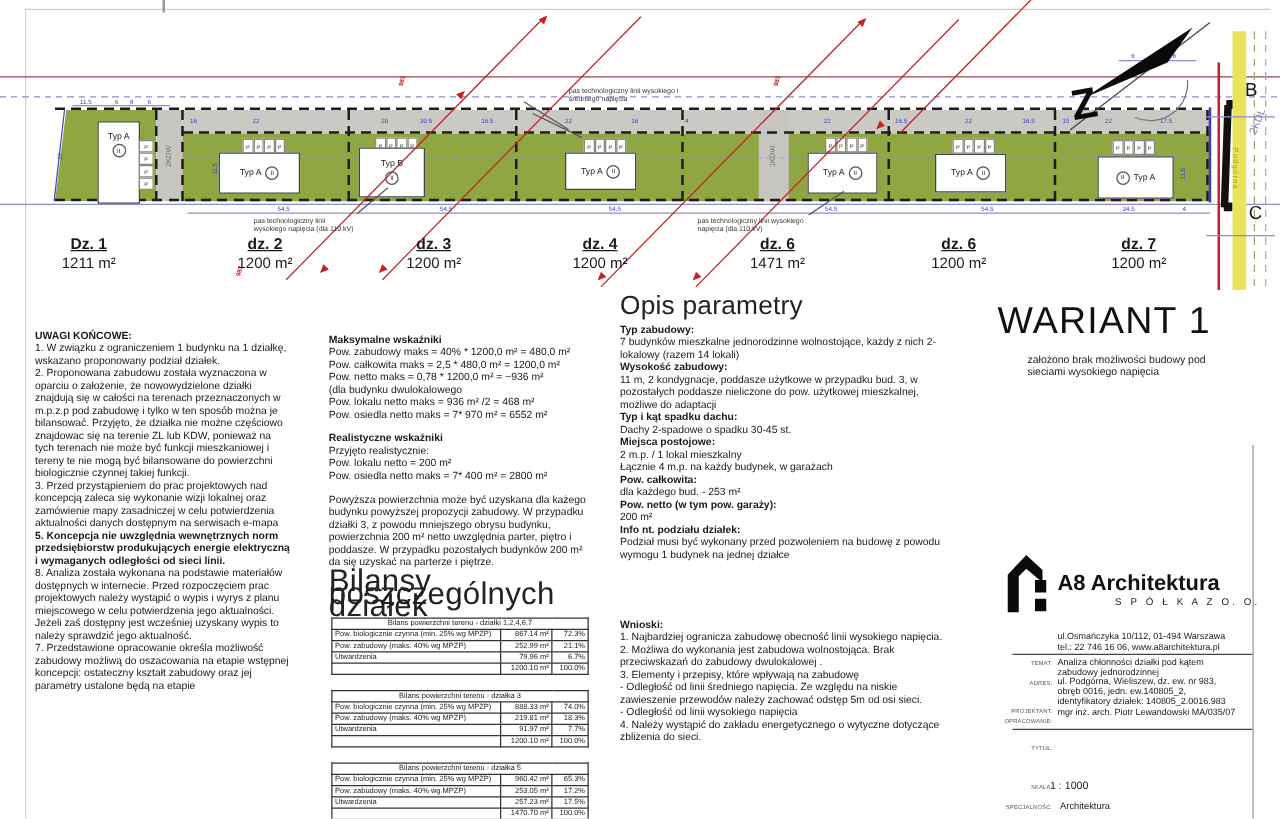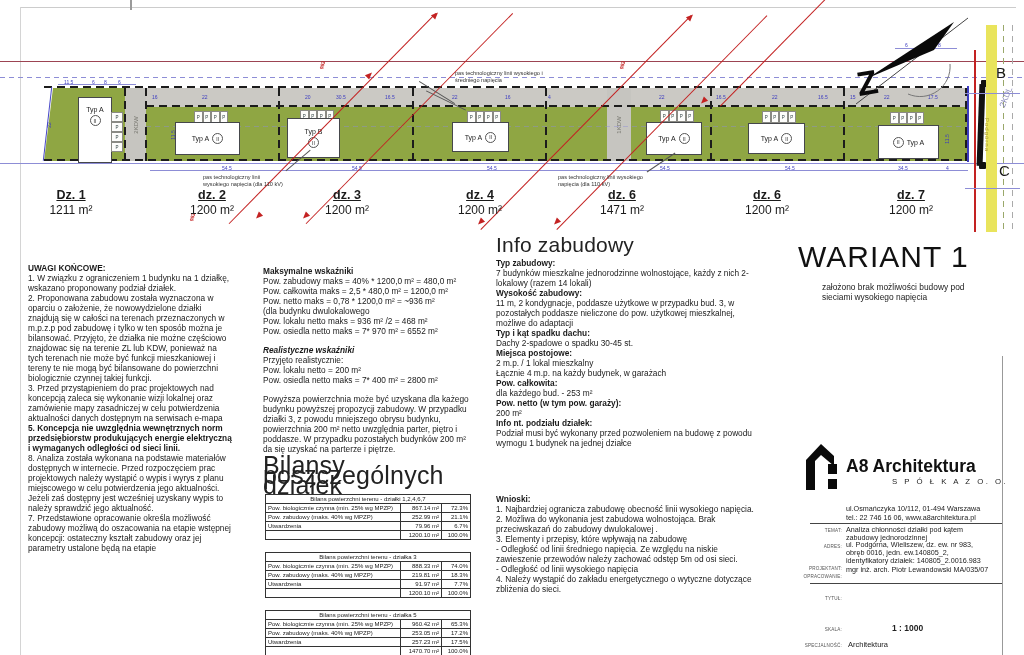--- a/index.html
+++ b/index.html
@@ -282,21 +282,21 @@
   </div>
 
   <div class="abs col" style="left:263px;top:266px;width:212px;">
     <p class="bold">Maksymalne wskaźniki</p>
     <p>Pow. zabudowy maks = 40% * 1200,0 m² =   480,0 m²</p>
     <p>Pow. całkowita maks  = 2,5  *   480,0 m² = 1200,0 m²</p>
     <p>Pow. netto maks = 0,78 * 1200,0 m² = ~936 m²</p>
     <p>(dla budynku dwulokalowego</p>
     <p>Pow. lokalu netto maks = 936  m² /2 = 468 m²</p>
     <p>Pow. osiedla netto maks = 7* 970 m² = 6552  m²</p>
-    <p class="bold" style="margin-top:9px;font-style:italic;">Realistyczne wskaźniki</p>
+    <p class="bold" style="margin-top:9px;">Realistyczne wskaźniki</p>
     <p>Przyjęto realistycznie:</p>
     <p>Pow. lokalu netto = 200 m²</p>
     <p>Pow. osiedla netto maks = 7* 400 m² = 2800 m²</p>
     <p style="margin-top:9px;">Powyższa powierzchnia może być uzyskana dla każego budynku powyższej propozycji zabudowy. W przypadku działki 3, z powodu mniejszego obrysu budynku, powierzchnia 200 m² netto uwzględnia parter, piętro i poddasze. W przypadku pozostałych budynków 200 m² da się uzyskać na parterze i piętrze.</p>
     <div class="h-big" style="margin-top:6px;margin-bottom:4px;">Bilansy poszczególnych działek</div>
 
     <table class="btable" style="margin-left:2px;">
       <tbody>
           <tr>
             <td colspan="3" class="tt">Bilans powierzchni terenu - działki 1,2,4,6,7</td>
@@ -375,21 +375,21 @@
       <tr>
         <td></td>
         <td class="tv">1470.70 m²</td>
         <td class="tp">100.0%</td>
       </tr>
     </tbody>
       </table>
   </div>
 
   <div class="abs col" style="left:496px;top:240px;width:258px;">
-    <div class="h-big" style="font-size:21px;margin-bottom:8px;">Info zabudowy</div>
+    <div class="h-big" style="font-size:21px;margin-bottom:8px;">Opis parametry</div>
     <p class="bold">Typ zabudowy:</p>
     <p>7 budynków mieszkalne jednorodzinne wolnostojące, każdy z nich 2-lokalowy (razem 14 lokali)</p>
     <p class="bold">Wysokość zabudowy:</p>
     <p>11 m, 2 kondygnacje, poddasze użytkowe w przypadku bud. 3, w pozostałych poddasze nieliczone do pow. użytkowej mieszkalnej, możliwe do adaptacji</p>
     <p class="bold">Typ i kąt spadku dachu:</p>
     <p>Dachy 2-spadowe o spadku 30-45 st.</p>
     <p class="bold">Miejsca postojowe:</p>
     <p style="white-space:pre-line;">2 m.p. / 1 lokal mieszkalny
 Łącznie 4 m.p. na każdy budynek, w garażach</p>
     <p class="bold">Pow. całkowita:</p>
@@ -429,18 +429,18 @@
   <div class="abs tb-val" style="left:846px;top:541px;width:156px;">ul. Podgórna, Wieliszew, dz. ew. nr 983,</div>
   <div class="abs tb-val" style="left:846px;top:549px;width:156px;">obręb 0016, jedn. ew.140805_2,</div>
   <div class="abs tb-val" style="left:846px;top:557px;width:156px;">identyfikatory działek: 140805_2.0016.983</div>
   <div class="abs tb-lbl" style="left:790px;top:566px;">PROJEKTANT:</div>
   <div class="abs tb-lbl" style="left:790px;top:574px;">OPRACOWANIE:</div>
   <div class="abs tb-val" style="left:846px;top:566px;width:156px;">mgr inż. arch. Piotr Lewandowski MA/035/07</div>
   <div class="abs sep" style="left:810px;top:583px;width:192px;"></div>
 
   <div class="abs tb-lbl" style="left:790px;top:596px;">TYTUŁ:</div>
   <div class="abs tb-lbl" style="left:790px;top:627px;">SKALA:</div>
-  <div class="abs" style="left:892px;top:623px;font-size:8.5px;color:#222;font-weight:bold;">1 : 1000</div>
+  <div class="abs" style="left:840px;top:623px;font-size:8.5px;color:#222;">1 : 1000</div>
   <div class="abs tb-lbl" style="left:790px;top:643px;">SPECJALNOŚĆ:</div>
   <div class="abs" style="left:848px;top:640px;font-size:7.5px;color:#222;">Architektura</div>
   <div class="abs" style="left:1002px;top:356px;width:1px;height:299px;background:#999;"></div>
 
 </div>
 
 </body></html>

